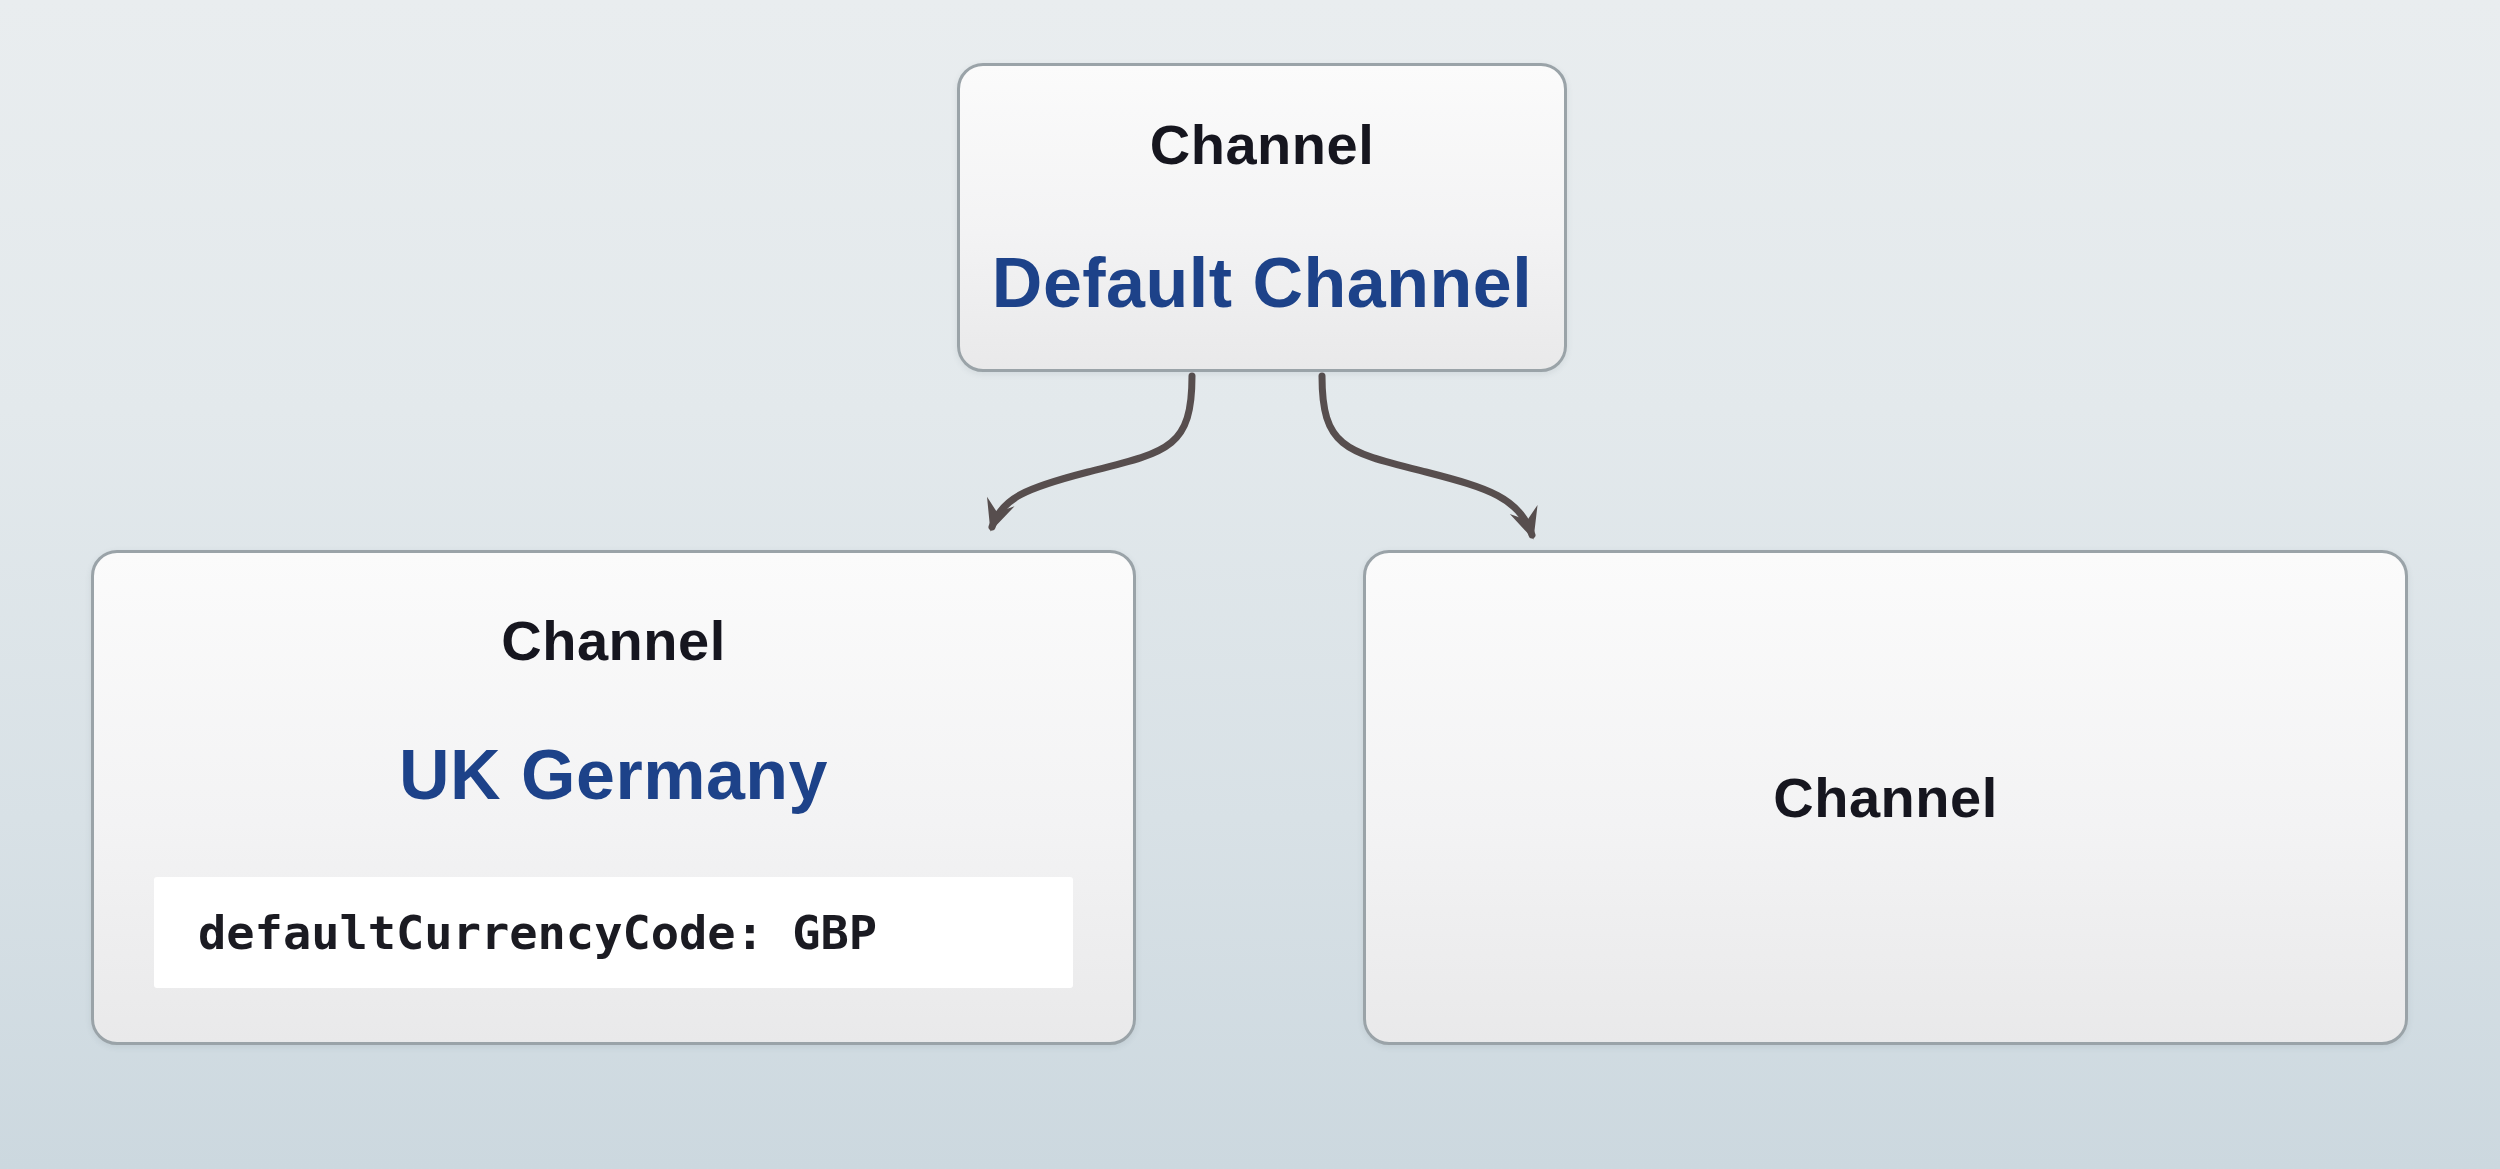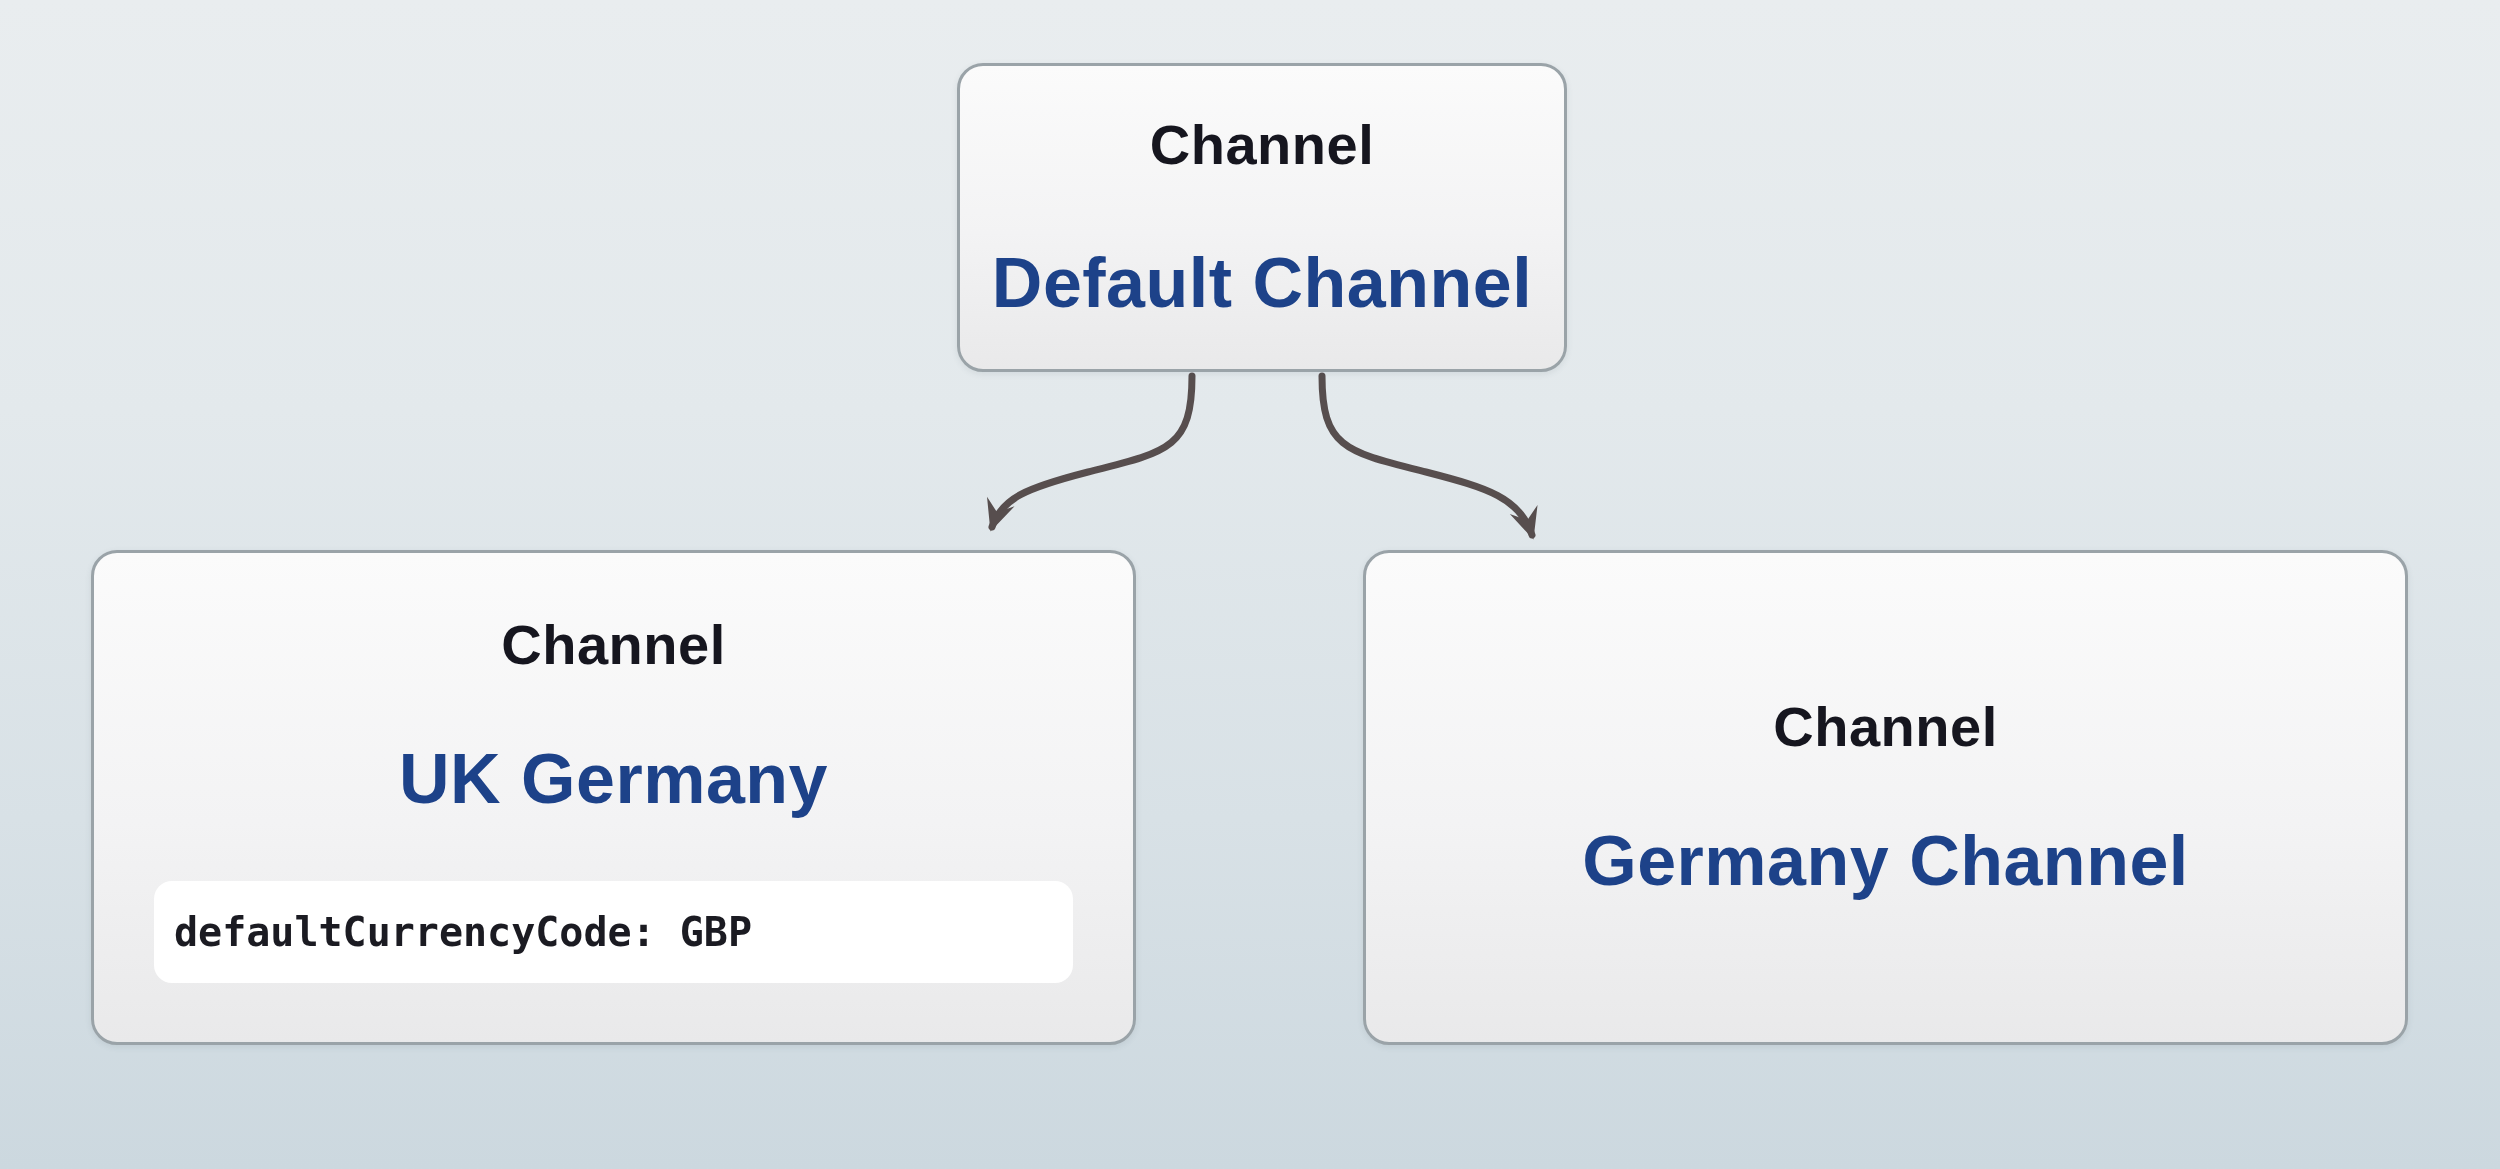--- a/index.html
+++ b/index.html
@@ -62,24 +62,24 @@
     font-size: 70px;
     font-weight: 700;
     color: #1d4289;
     letter-spacing: 0.5px;
   }
 
   .node-attr {
     align-self: stretch;
     margin: 0 60px;
     background: #ffffff;
-    border-radius: 18px;
-    padding: 28px 20px;
+    border-radius: 3px;
+    padding: 28px 44px;
     font-family: "DejaVu Sans Mono", "Liberation Mono", monospace;
-    font-size: 40px;
+    font-size: 47px;
     font-weight: 600;
     color: #1b1b22;
     text-align: left;
     white-space: nowrap;
     overflow: hidden;
   }
 </style>
 </head>
 <body>
 
@@ -101,16 +101,15 @@
   </div>
 
   <div class="node node-child node-uk">
     <div class="node-title">Channel</div>
     <div class="node-name">UK Germany</div>
     <div class="node-attr">defaultCurrencyCode: GBP</div>
   </div>
 
   <div class="node node-child node-germany">
     <div class="node-title">Channel</div>
-    <div class="node-name">Germany Channel</div>
   </div>
 
 </div>
 
 </body></html>

